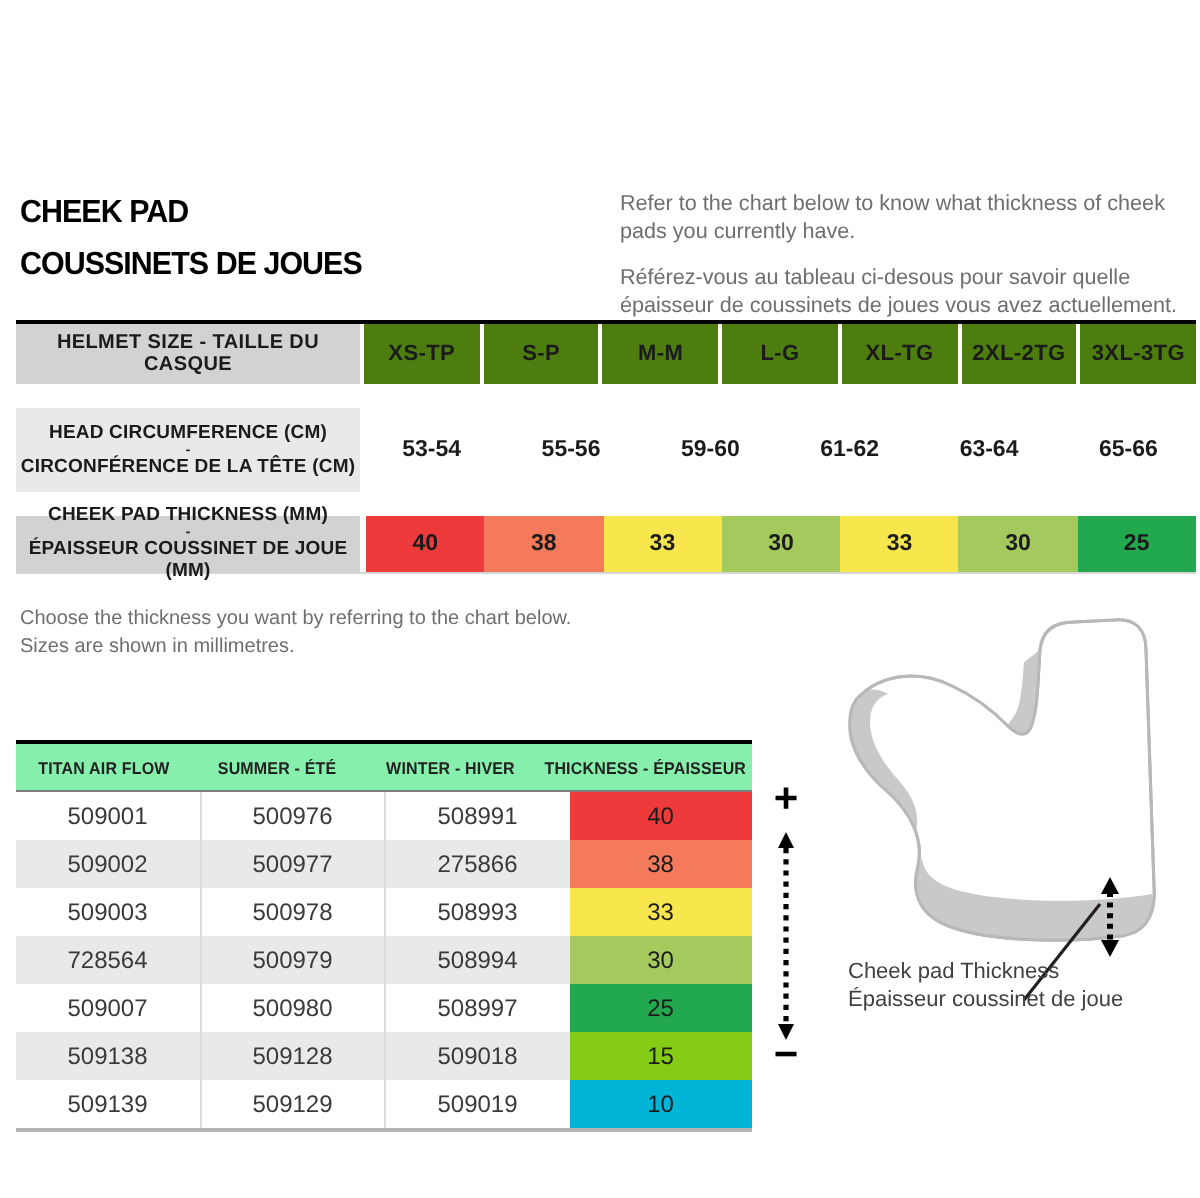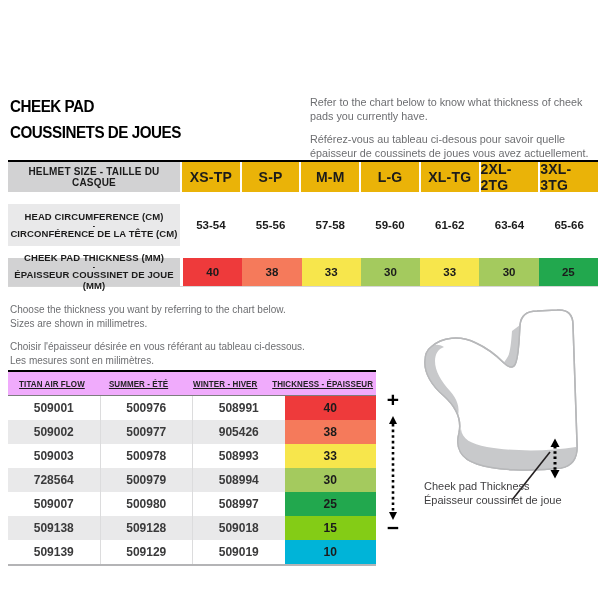--- a/index.html
+++ b/index.html
@@ -20,40 +20,40 @@
   .t1-row + .t1-row { margin-top:12px; }
   .t1-head { height:30px; }
   .t1-circ { height:42px; }
   .t1-thick { height:28px; }
   .t1-label { width:172px; flex:none; display:flex; flex-direction:column; align-items:center; justify-content:center; text-align:center; }
   .t1-cell { flex:1; display:flex; align-items:center; justify-content:center; }
   .t1-head .t1-cell, .t1-circ .t1-cell { border-left:2px solid #fff; }
   .t1-thick .t1-cell { border-left:0; }
   .t1-thick .t1-cell:nth-child(2) { border-left:3px solid #fff; }
   .t1-head .t1-label { background:#d2d2d3; font-weight:bold; font-size:10px; letter-spacing:.2px; }
-  .t1-head .t1-cell { background:#eab308; font-weight:bold; font-size:14px; letter-spacing:.2px; }
+  .t1-head .t1-cell { background:#4d7c0f; font-weight:bold; font-size:11px; letter-spacing:.2px; }
   .t1-circ .t1-label { background:#e9e9ea; }
   .t1-circ .t1-cell { background:#fff; }
   .t1-thick .t1-label { background:#d2d2d3; }
   .ln { font-weight:bold; font-size:9.5px; line-height:11.5px; letter-spacing:.1px; }
   .dash { font-weight:bold; font-size:7px; line-height:5px; }
   .t1-val { font-weight:bold; font-size:11.5px; }
 
   
   .mid { position:absolute; left:10px; top:303px; width:400px; font-size:10px; line-height:13.5px; color:#6d6e71; }
   .mid p + p { margin-top:10px; }
 
   
   .t2 { position:absolute; left:8px; top:370px; width:368px; border-top:2px solid #000; border-bottom:2px solid #b4b4b6; }
   .t2-row { display:flex; height:24px; }
-  .t2-head { background:#f0abfc; border-bottom:1px solid #7d7d7f;text-decoration:underline; }
+  .t2-head { background:#86efac; border-bottom:1px solid #7d7d7f; }
   .t2-cell { flex:1; display:flex; align-items:center; justify-content:center; }
   .t2-head .t2-cell { font-weight:bold; font-size:8.5px; letter-spacing:.1px; color:#222; }
   .cond { transform:scaleX(.94); transform-origin:center; white-space:nowrap; }
-  .t2-row.data .t2-cell { font-weight:bold; font-size:12px; color:#3a3a3b; }
+  .t2-row.data .t2-cell { font-weight:normal; font-size:12px; color:#3a3a3b; }
   .t2-row.data .t2-cell + .t2-cell { border-left:1px solid #dcdcdd; }
   .t2-row.data .t2-cell.colored { border-left:none; color:#1b1b1b; }
   .t2-row.alt .pc { background:#e9e9ea; }
 
   
   .plus-glyph, .minus-glyph { position:absolute; left:382px; width:22px; text-align:center; font-weight:bold; font-size:21px; color:#000; line-height:20px; }
   .plus-glyph { top:390px; }
   .minus-glyph { top:518px; }
   .scale-arrow { position:absolute; left:384px; top:412px; }
 
@@ -88,21 +88,20 @@
       <div class="t1-cell">3XL-3TG</div>
     </div>
     <div class="t1-row t1-circ">
       <div class="t1-label">
         <span class="ln">HEAD CIRCUMFERENCE (CM)</span>
         <span class="dash">-</span>
         <span class="ln">CIRCONFÉRENCE DE LA TÊTE (CM)</span>
       </div>
       <div class="t1-cell t1-val">53-54</div>
       <div class="t1-cell t1-val">55-56</div>
-      <div class="t1-cell t1-val">57-58</div>
       <div class="t1-cell t1-val">59-60</div>
       <div class="t1-cell t1-val">61-62</div>
       <div class="t1-cell t1-val">63-64</div>
       <div class="t1-cell t1-val">65-66</div>
     </div>
     <div class="t1-row t1-thick">
       <div class="t1-label">
         <span class="ln">CHEEK PAD THICKNESS (MM)</span>
         <span class="dash">-</span>
         <span class="ln">ÉPAISSEUR COUSSINET DE JOUE (MM)</span>
@@ -115,24 +114,20 @@
       <div class="t1-cell t1-val" style="background: rgb(164, 202, 94);">30</div>
       <div class="t1-cell t1-val" style="background: rgb(34, 168, 78);">25</div>
     </div>
   </div>
 
   <div class="mid">
     <p>
       <span>Choose the thickness you want by referring to the chart below.</span><br>
       <span>Sizes are shown in millimetres.</span>
     </p>
-    <p>
-      <span>Choisir l'épaisseur désirée en vous référant au tableau ci-dessous.</span><br>
-      <span>Les mesures sont en milimètres.</span>
-    </p>
   </div>
 
   <div class="t2">
     <div class="t2-row t2-head">
       <div class="t2-cell">
           <span class="cond">TITAN AIR FLOW</span>
         </div>
       <div class="t2-cell">
           <span class="cond">SUMMER - ÉTÉ</span>
         </div>
@@ -145,21 +140,21 @@
     </div>
     <div class="t2-row data">
       <div class="t2-cell pc">509001</div>
       <div class="t2-cell pc">500976</div>
       <div class="t2-cell pc">508991</div>
       <div class="t2-cell colored" style="background: rgb(238, 58, 59);">40</div>
     </div>
     <div class="t2-row data alt">
       <div class="t2-cell pc">509002</div>
       <div class="t2-cell pc">500977</div>
-      <div class="t2-cell pc">905426</div>
+      <div class="t2-cell pc">275866</div>
       <div class="t2-cell colored" style="background: rgb(245, 122, 91);">38</div>
     </div>
     <div class="t2-row data">
       <div class="t2-cell pc">509003</div>
       <div class="t2-cell pc">500978</div>
       <div class="t2-cell pc">508993</div>
       <div class="t2-cell colored" style="background: rgb(247, 230, 76);">33</div>
     </div>
     <div class="t2-row data alt">
       <div class="t2-cell pc">728564</div>

